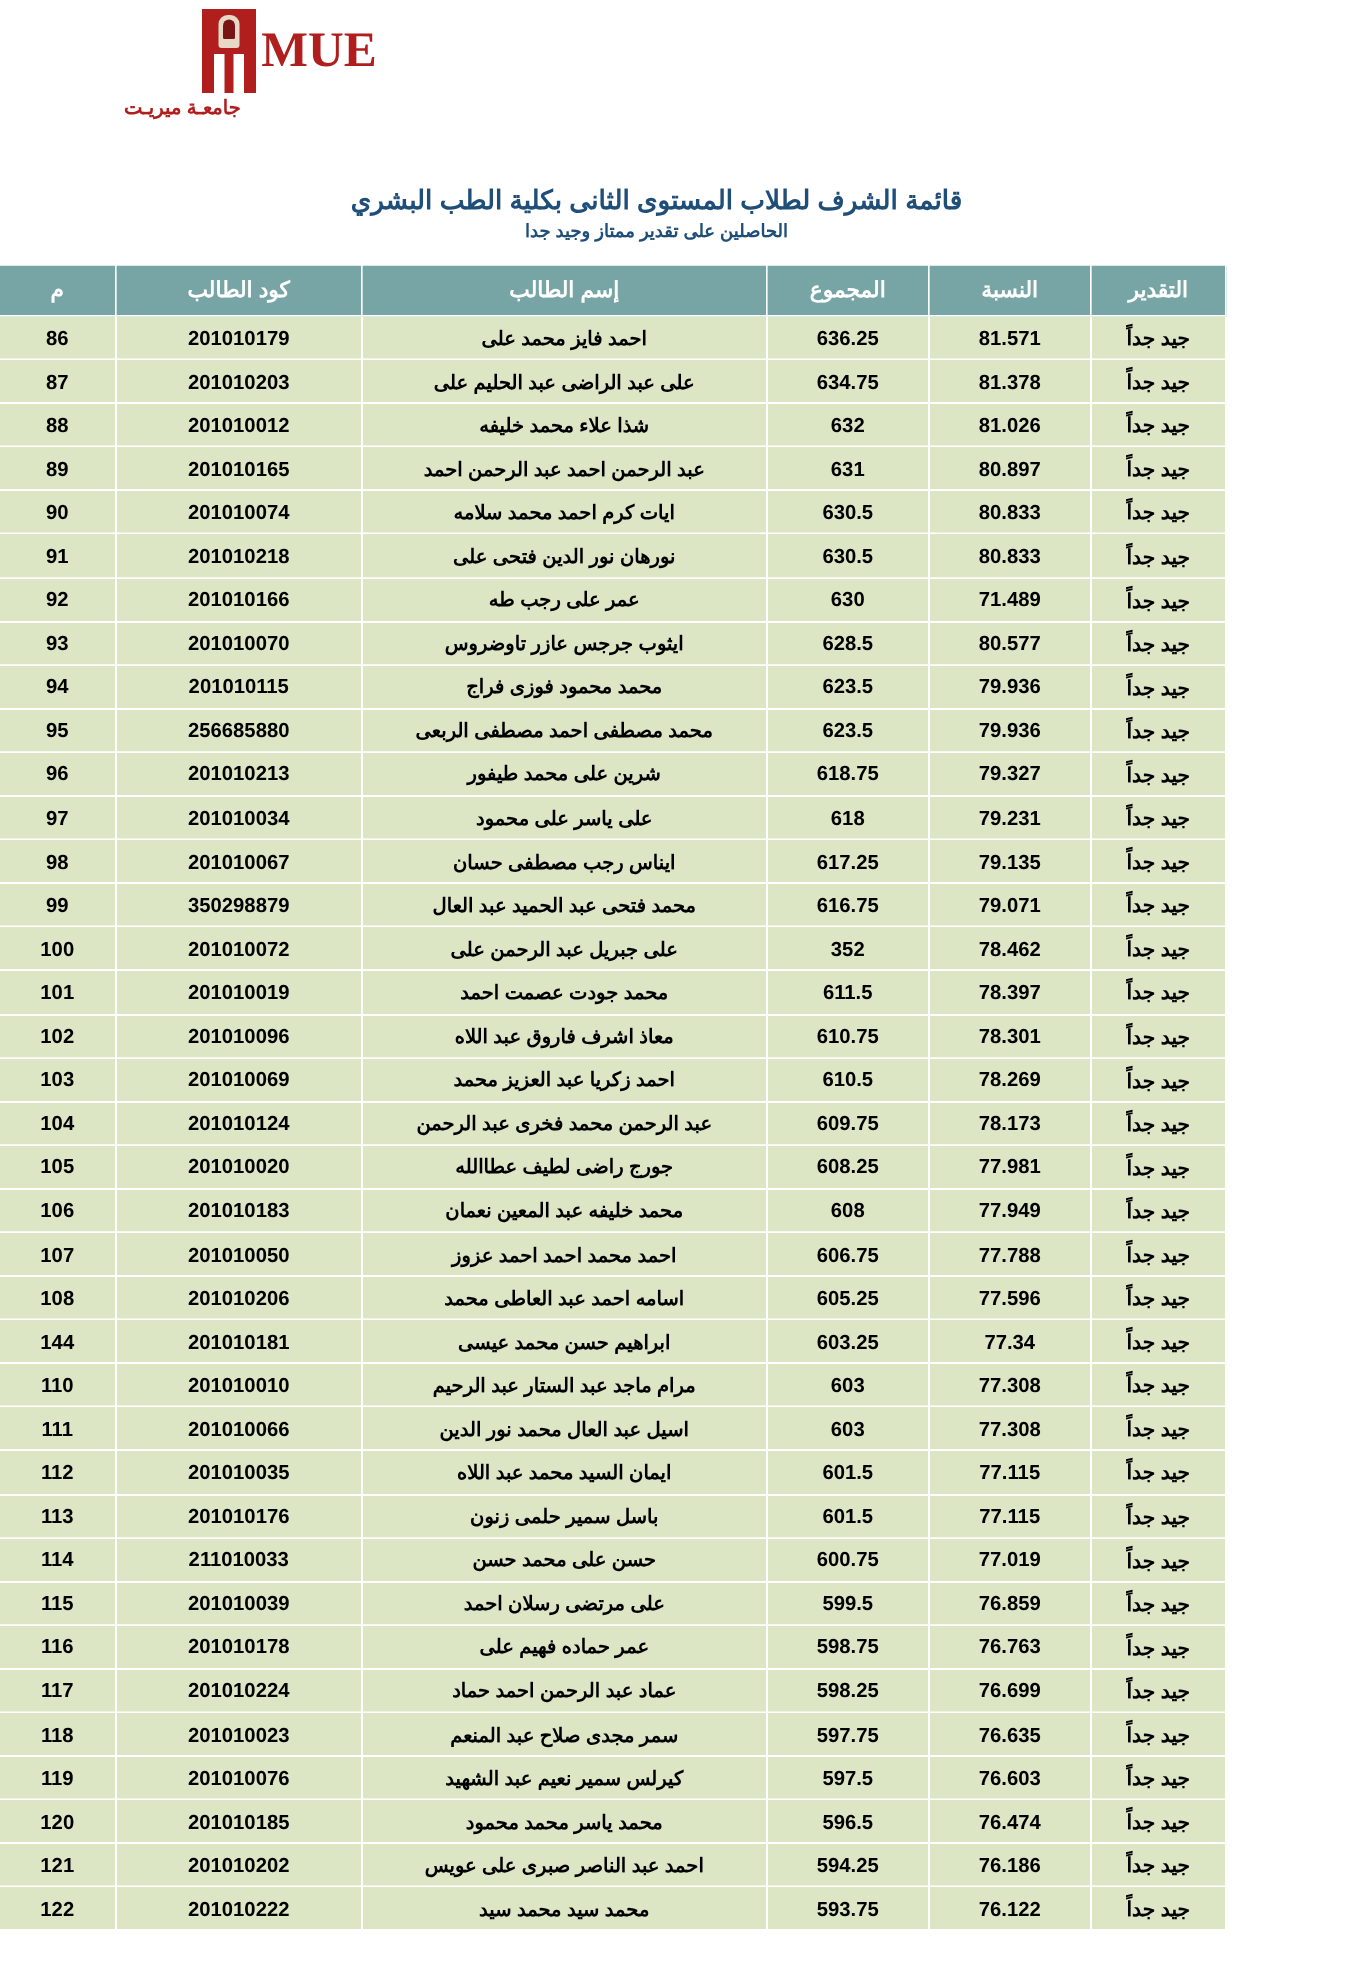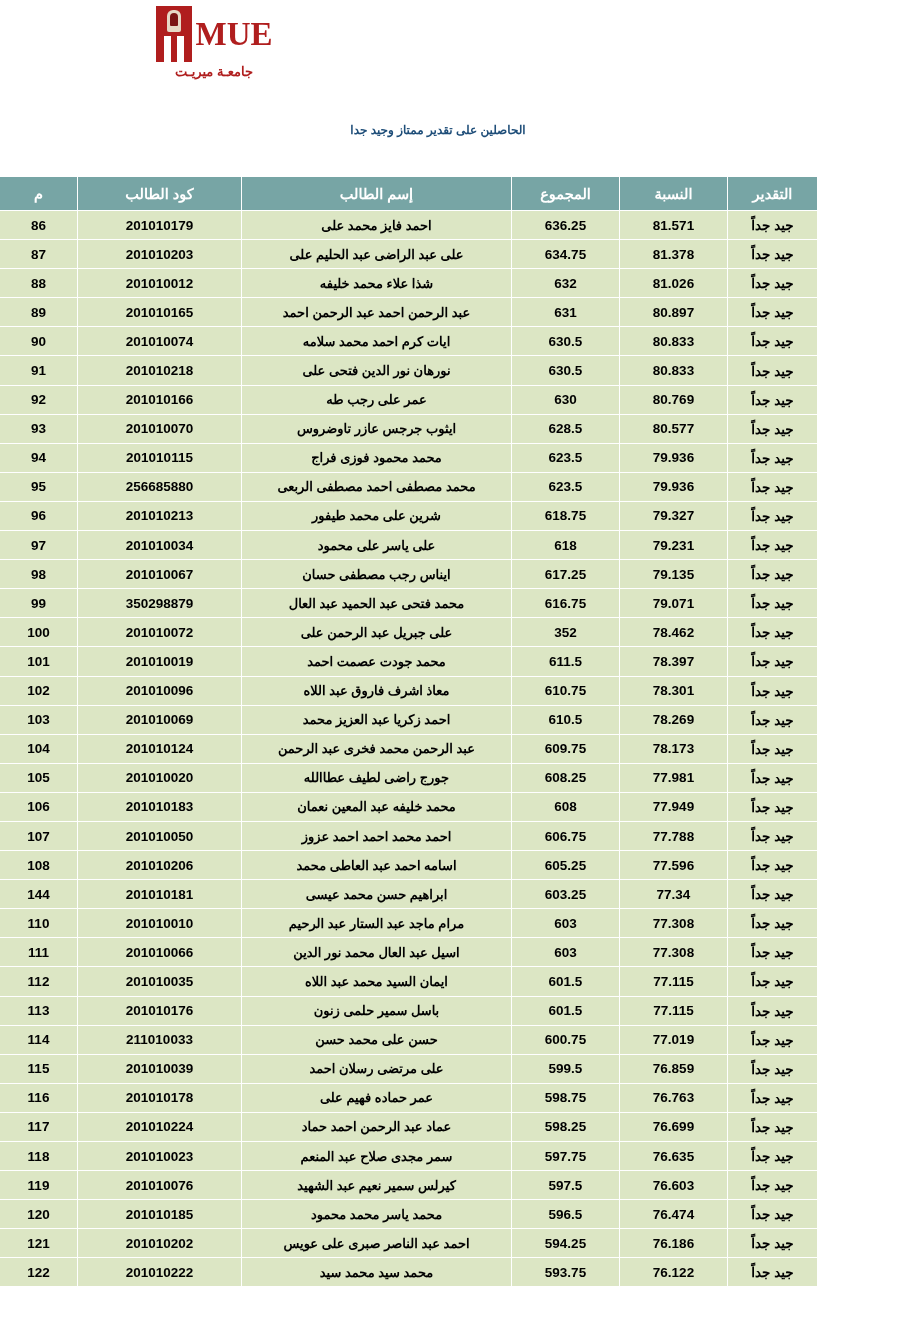--- a/index.html
+++ b/index.html
@@ -12,23 +12,23 @@
   .page {
     position: relative;
     width: 914px; height: 1323px;
     background: #ffffff;
     overflow: hidden;
   }
   
   .logo-block {
     position: absolute;
     top: 6px;
-    left: 104px;
+    left: 83px;
     width: 220px;
-    text-align: center;
+    text-align: left;
   }
   .logo-row {
     display: flex;
     align-items: center;
     justify-content: center;
     gap: 4px;
     direction: ltr;
   }
   .logo-mark {
     position: relative;
@@ -145,20 +145,21 @@
         <span class="fig"></span>
         <span class="cut-l"></span>
         <span class="cut-r"></span>
       </span>
       <span class="logo-text">MUE</span>
     </div>
     <div class="logo-sub">جامعـة ميريـت</div>
   </div>
 
   <div class="title-block">
+    <div class="l1">قائمة الشرف لطلاب المستوى الثانى بكلية الطب البشري</div>
     <div class="l2">الحاصلين على تقدير ممتاز وجيد جدا</div>
   </div>
 
   <div class="table-wrap">
     <table>
       <colgroup>
         <col class="c-grade">
           <col class="c-pct">
           <col class="c-total">
         <col class="c-name">
@@ -219,21 +220,21 @@
           <tr>
             <td>جيد جداً</td>
             <td>80.833</td>
             <td>630.5</td>
             <td class="name">نورهان نور الدين فتحى على</td>
             <td>201010218</td>
             <td>91</td>
           </tr>
           <tr>
             <td>جيد جداً</td>
-            <td>80.769</td>
+            <td>71.489</td>
             <td>630</td>
             <td class="name">عمر على رجب طه</td>
             <td>201010166</td>
             <td>92</td>
           </tr>
           <tr>
             <td>جيد جداً</td>
             <td>80.577</td>
             <td>628.5</td>
             <td class="name">ايثوب جرجس عازر تاوضروس</td>

